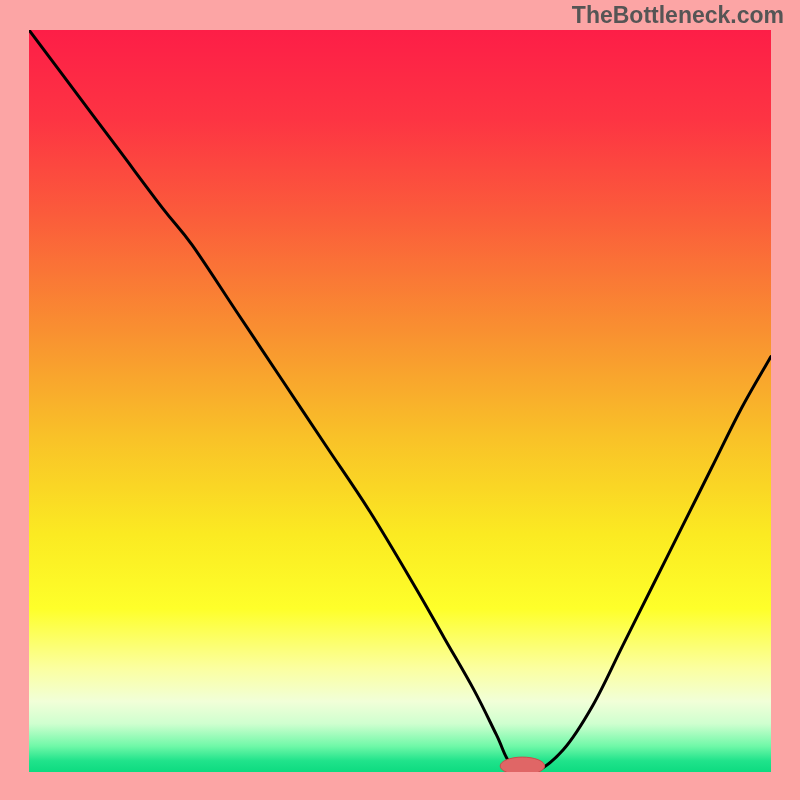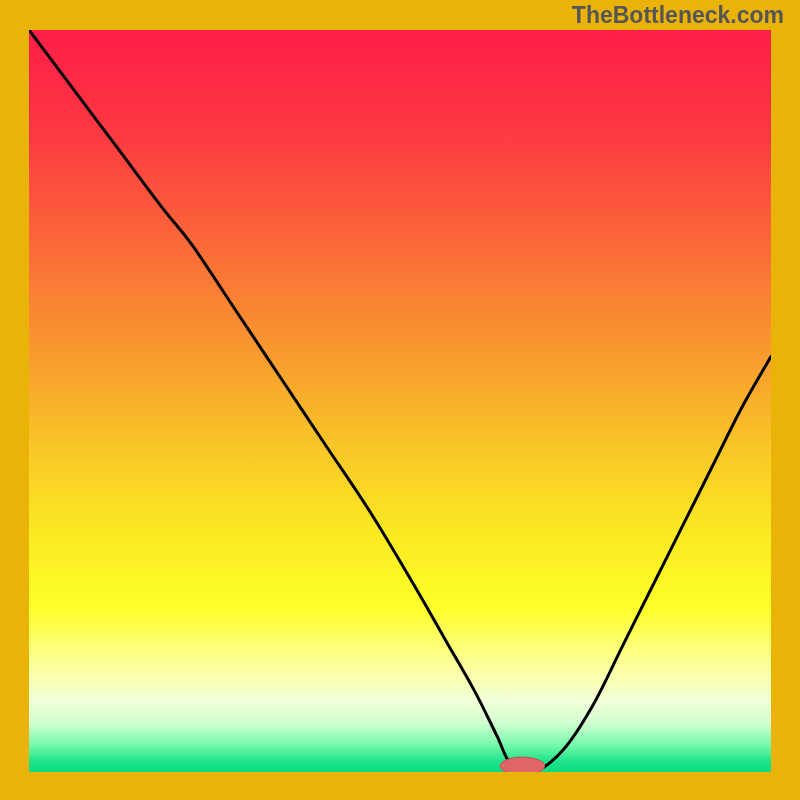--- a/index.html
+++ b/index.html
@@ -9,21 +9,21 @@
     height: 800px;
     background: #000;
     overflow: hidden;
   }
   .frame {
     position: absolute;
     left: 0;
     top: 0;
     width: 800px;
     height: 800px;
-    background: #eab308;
+    background: #fca5a5;
   }
   .attribution {
     position: absolute;
     top: 2px;
     right: 16px;
     color: #555555;
     font-family: Arial, Helvetica, sans-serif;
     font-size: 23px;
     font-weight: bold;
     letter-spacing: 0px;

